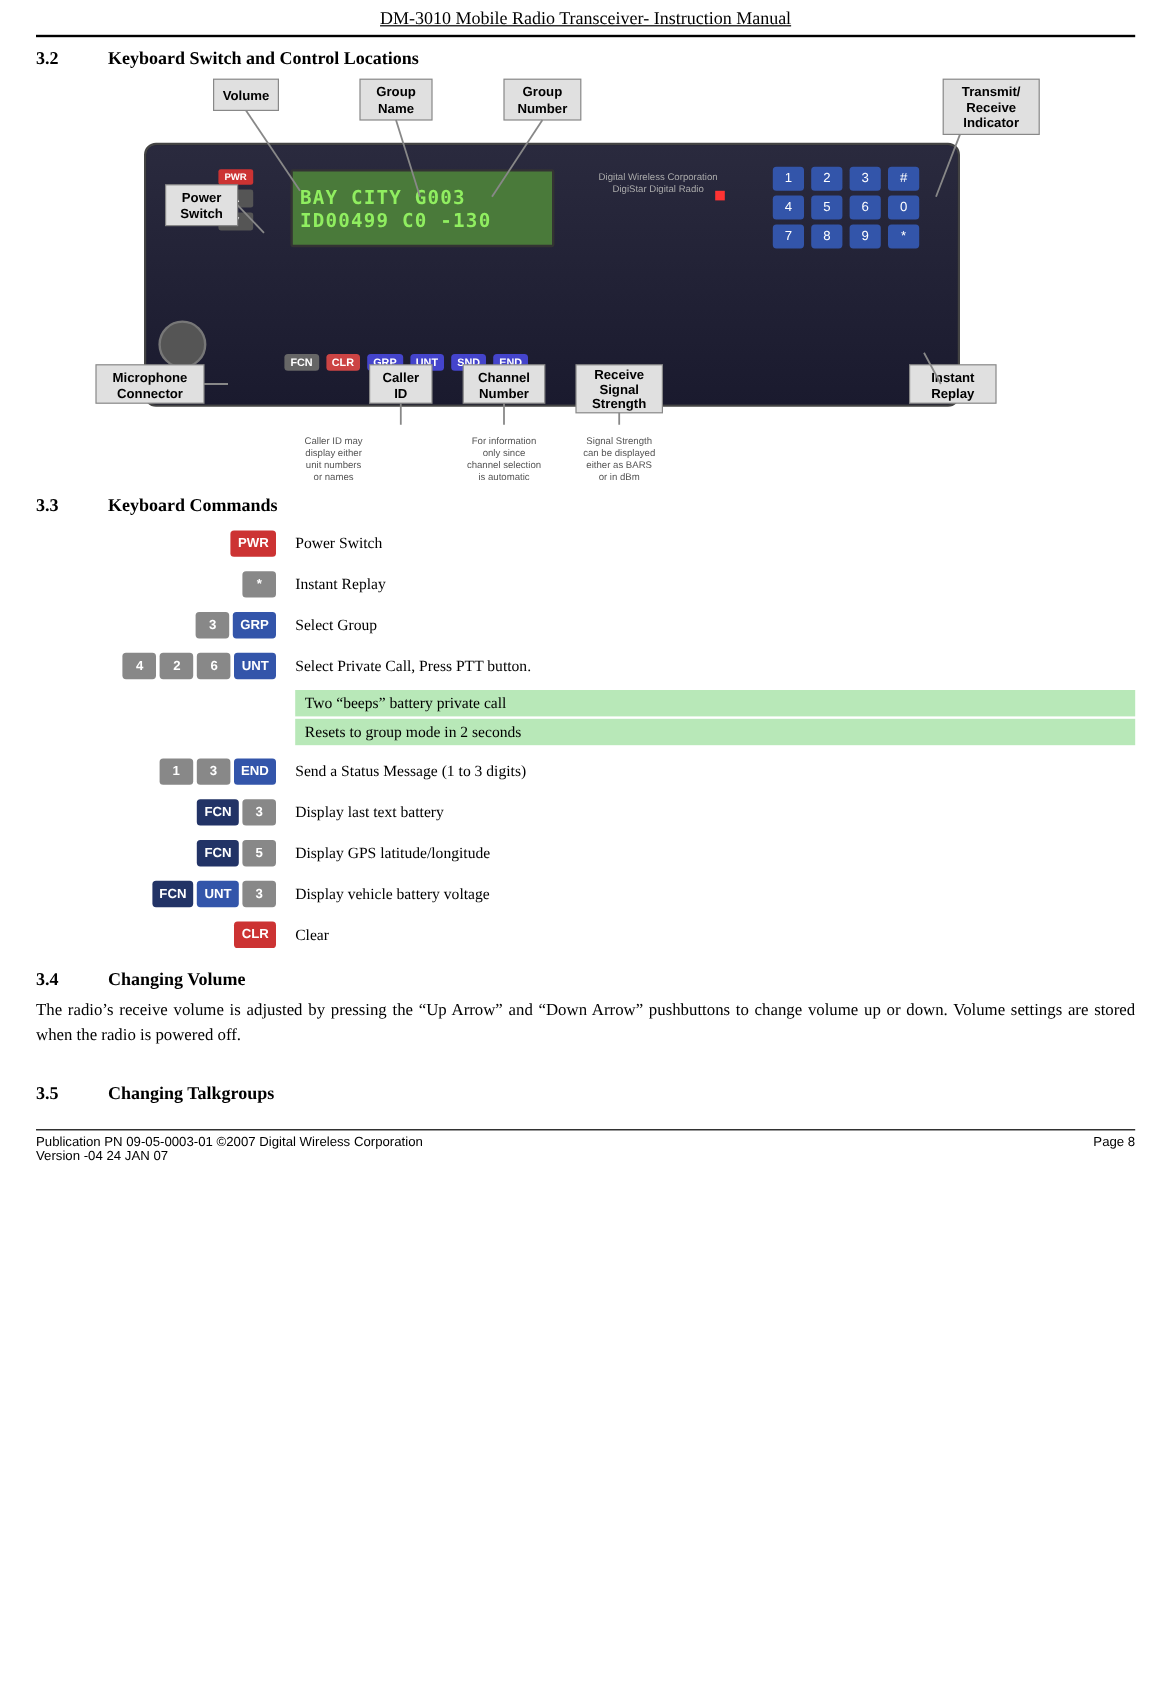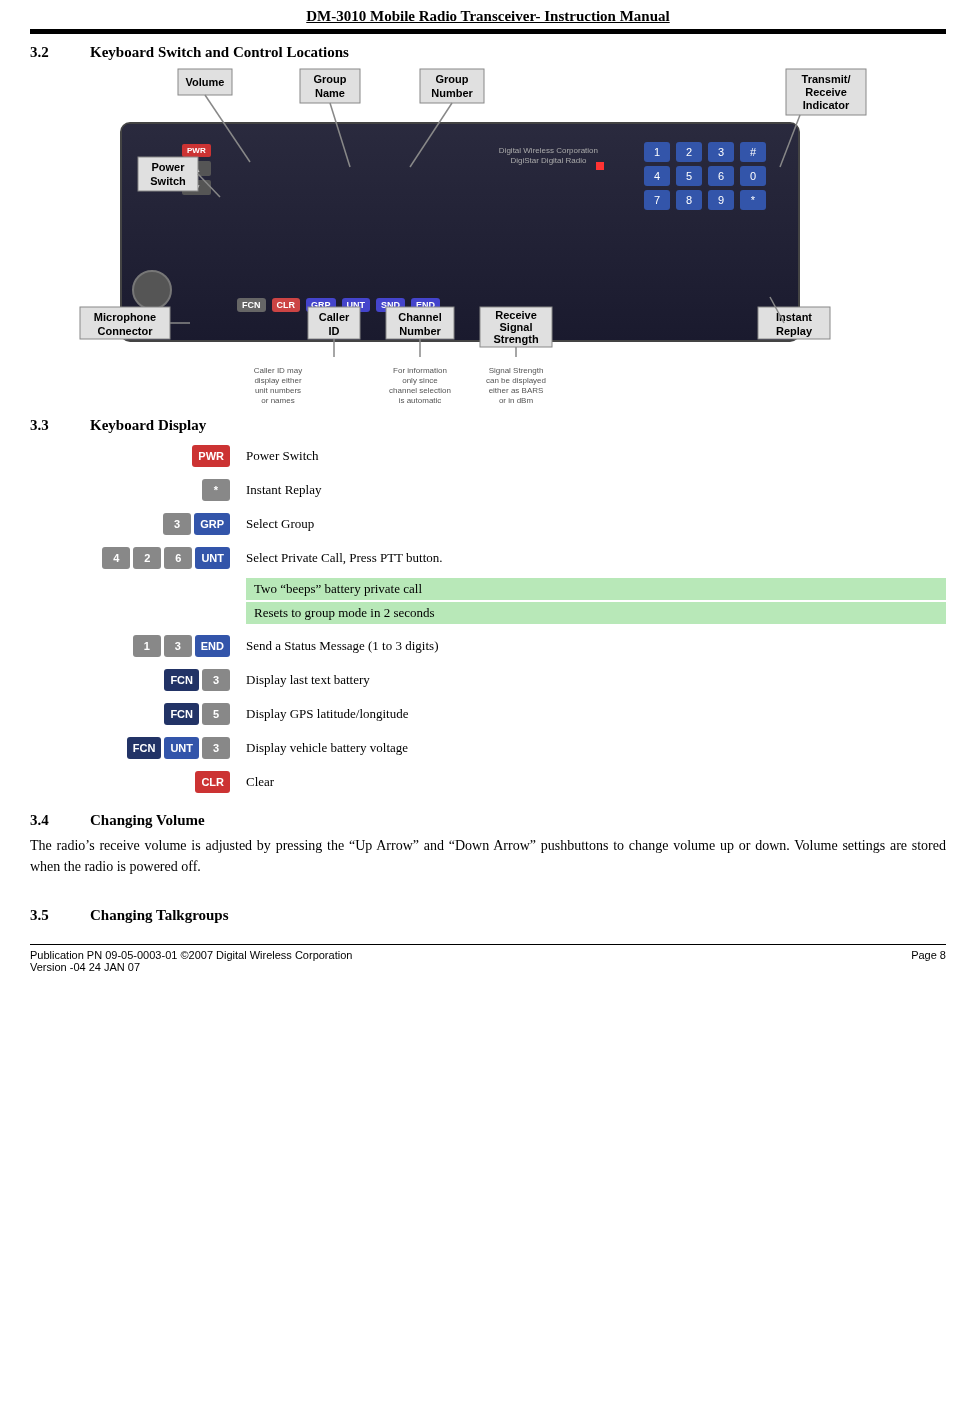--- a/index.html
+++ b/index.html
@@ -8,24 +8,24 @@
       min-height: 1419px;
       font-family: "Times New Roman", Times, serif;
       font-size: 14px;
       background: #fff;
       color: #000;
       padding: 0 30px 20px 30px;
     }
     .page-header {
       text-align: center;
       font-size: 15px;
-      font-weight: bold;
+      font-weight: normal;
       text-decoration: underline;
       padding: 8px 0 4px 0;
-      border-bottom: 5px solid #000000;
+      border-bottom: 2px solid #000000;
       margin-bottom: 6px;
     }
 
     
     .diagram-container {
       position: relative;
       width: 100%;
       height: 340px;
       margin-bottom: 10px;
     }
@@ -265,20 +265,24 @@
 
   <div class="radio-image-area">
     <div class="radio-body">
 
       <div class="pwr-area">
         <div class="pwr-btn">PWR</div>
         <div class="arrow-btn">▲</div>
         <div class="arrow-btn">▼</div>
       </div>
 
+      <div class="radio-screen">
+        <div class="screen-line1">BAY CITY   G003</div>
+        <div class="screen-line2">ID00499  C0 -130</div>
+      </div>
 
       <div class="keypad-area">
         <div class="key-btn blue">1</div>
         <div class="key-btn blue">2</div>
         <div class="key-btn blue">3</div>
         <div class="key-btn blue">#</div>
         <div class="key-btn blue">4</div>
         <div class="key-btn blue">5</div>
         <div class="key-btn blue">6</div>
         <div class="key-btn blue">0</div>
@@ -369,21 +373,21 @@
 
     <rect x="728" y="240" width="72" height="32" fill="#e0e0e0" stroke="#888" stroke-width="1"></rect>
     <text x="764" y="254" text-anchor="middle" font-size="11" font-weight="bold" font-family="Arial">Instant</text>
     <text x="764" y="268" text-anchor="middle" font-size="11" font-weight="bold" font-family="Arial">Replay</text>
     <line x1="754" y1="256" x2="740" y2="230" stroke="#888" stroke-width="1.5"></line>
   </svg>
 </div>
 
 <div class="section-heading-row">
   <span class="section-num">3.3</span>
-  <span class="section-text">Keyboard Display</span>
+  <span class="section-text">Keyboard Commands</span>
 </div>
 
 <div class="commands-table">
 
   <div class="cmd-row">
     <div class="cmd-keys">
       <span class="kbd kbd-red">PWR</span>
     </div>
     <span class="cmd-desc">Power Switch</span>
   </div>

